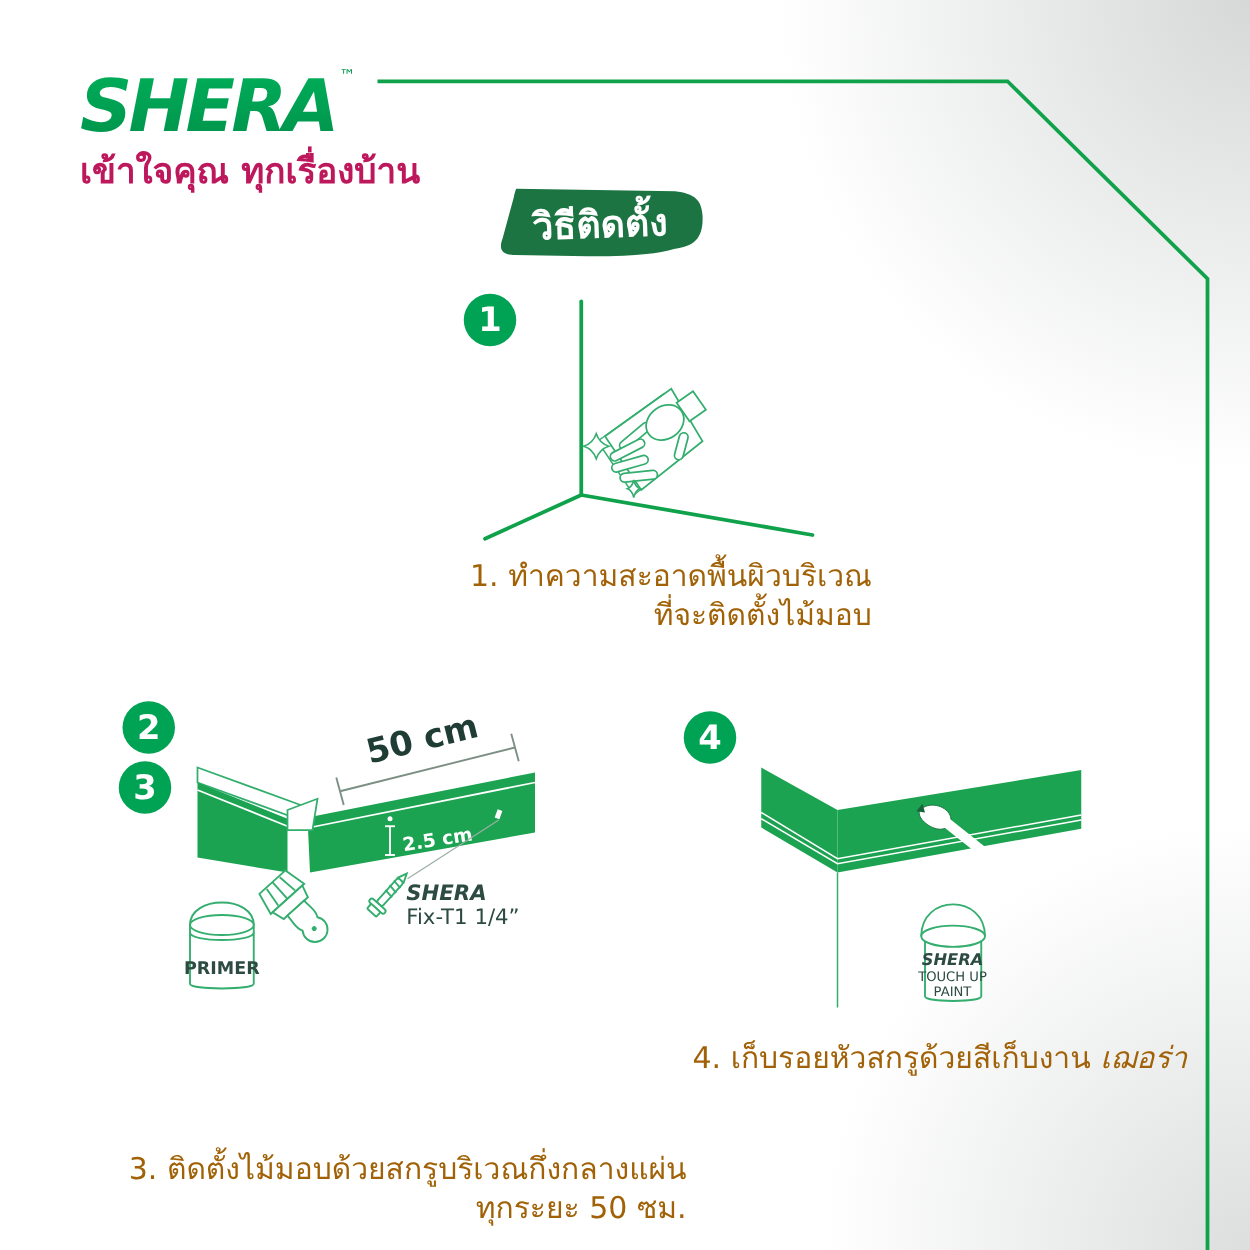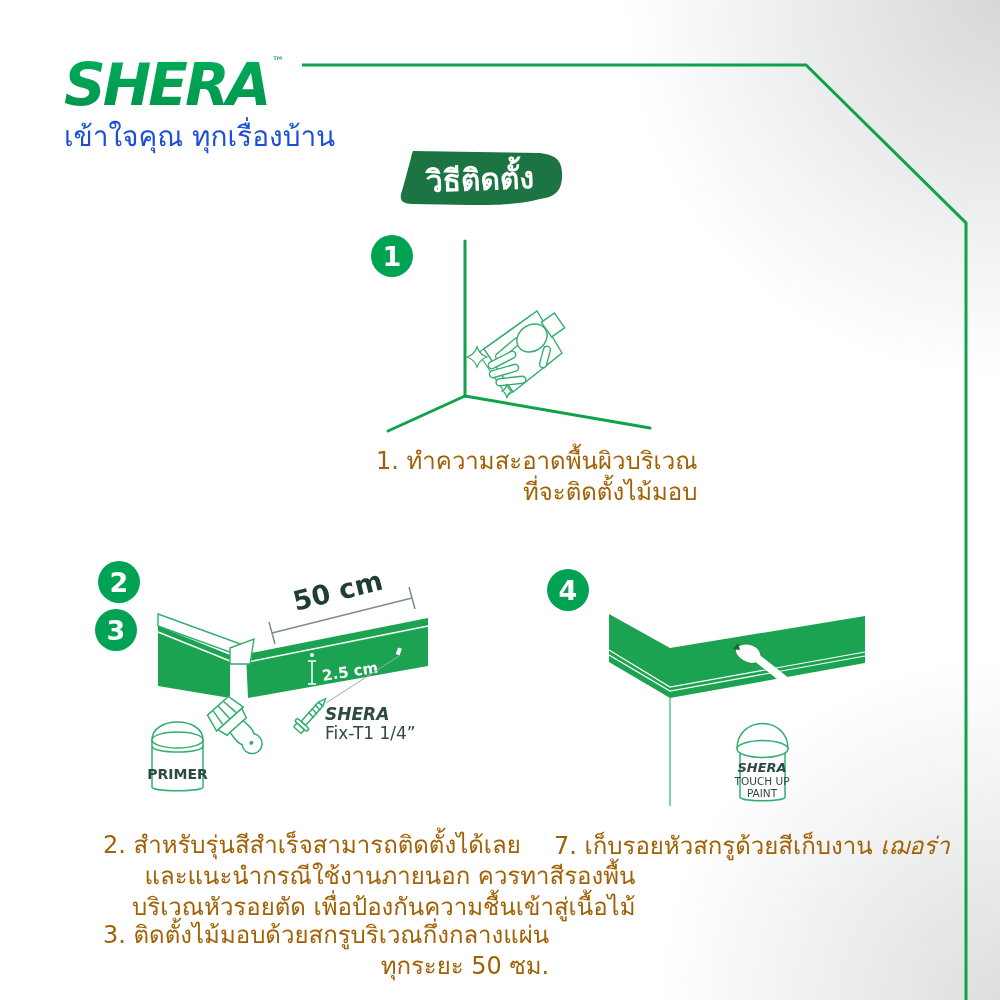--- a/index.html
+++ b/index.html
@@ -12,21 +12,21 @@
     background:radial-gradient(circle at 100% 100%,rgba(148,153,153,.32),rgba(255,255,255,0) 62%);}
 
   svg.art{position:absolute;left:0;top:0;width:1000px;height:1000px;pointer-events:none;}
 
   .logo-block{position:absolute;left:64px;top:56px;}
   .logo-row{position:relative;display:inline-block;}
   .logo-text{font-size:58px;font-weight:800;font-style:italic;letter-spacing:-3px;
     background:linear-gradient(180deg,#00b05a 0%,#00914a 100%);
     -webkit-background-clip:text;background-clip:text;color:transparent;line-height:1;}
   .tm{position:absolute;right:-16px;top:-2px;font-size:13px;color:#00914a;font-style:normal;}
-  .tagline{margin-top:8px;font-size:28px;color:#1d4ed8;line-height:1.1;}
+  .tagline{margin-top:8px;font-size:28px;color:#be185d;line-height:1.1;font-weight:bold;}
 
   .num-circle{position:absolute;width:42px;height:42px;border-radius:50%;background:#00A253;
     color:#ffffff;font-size:27px;font-weight:bold;display:flex;align-items:center;justify-content:center;line-height:1;}
   #c1{left:371px;top:235px;}
   #c2{left:98px;top:561px;}
   #c3{left:95px;top:609px;}
   #c4{left:547px;top:569px;}
 
   .caption{position:absolute;color:#a16207;font-size:24px;line-height:31px;}
   .caption .indent{margin-left:29px;text-align:right;}
@@ -183,29 +183,24 @@
   </div>
   <div class="num-circle" id="c4">
     <span>4</span>
   </div>
 
   <div class="caption" id="cap1">
     <div>1. ทำความสะอาดพื้นผิวบริเวณ</div>
     <div class="indent">ที่จะติดตั้งไม้มอบ</div>
   </div>
 
-  <div class="caption" id="cap2">
-    <div>2. สำหรับรุ่นสีสำเร็จสามารถติดตั้งได้เลย</div>
-    <div class="indent">และแนะนำกรณีใช้งานภายนอก ควรทาสีรองพื้น</div>
-    <div class="indent">บริเวณหัวรอยตัด เพื่อป้องกันความชื้นเข้าสู่เนื้อไม้</div>
-  </div>
 
   <div class="caption" id="cap3">
     <div>3. ติดตั้งไม้มอบด้วยสกรูบริเวณกึ่งกลางแผ่น</div>
     <div class="indent">ทุกระยะ 50 ซม.</div>
   </div>
 
   <div class="caption" id="cap4">
-    <span>7. เก็บรอยหัวสกรูด้วยสีเก็บงาน</span>
+    <span>4. เก็บรอยหัวสกรูด้วยสีเก็บงาน</span>
     <span class="italic">เฌอร่า</span>
   </div>
 
 </div>
 
 </body></html>

